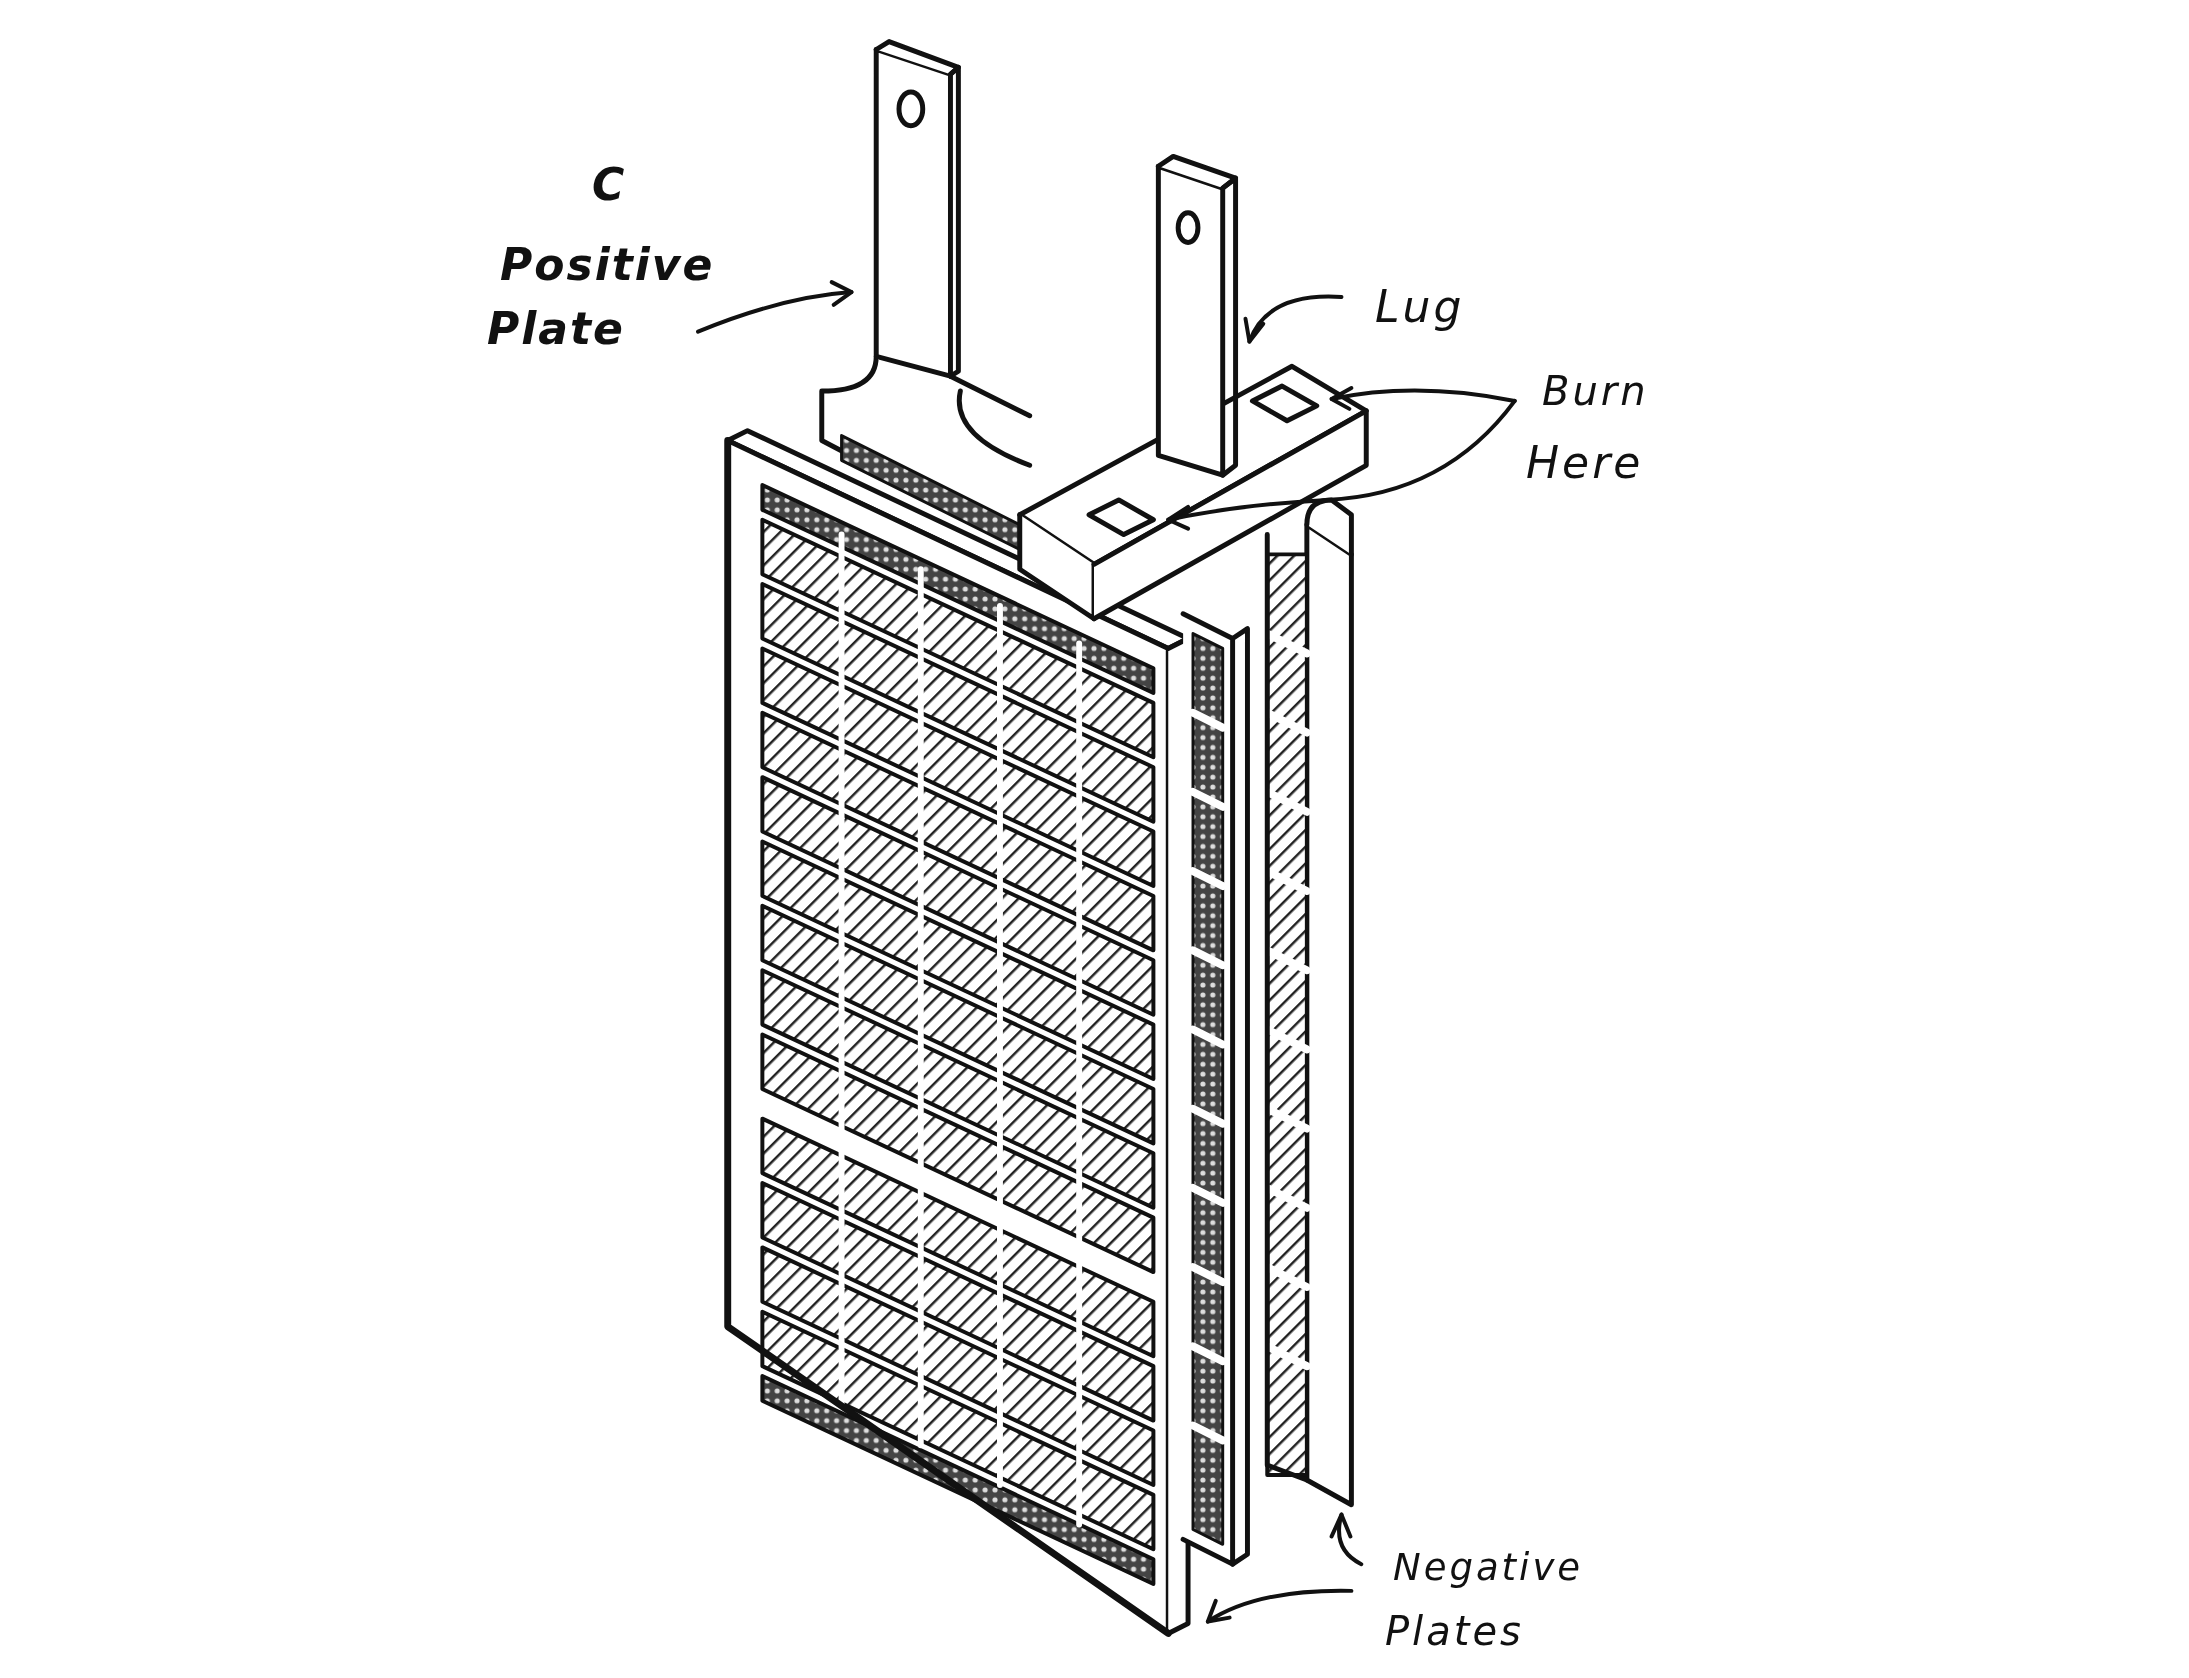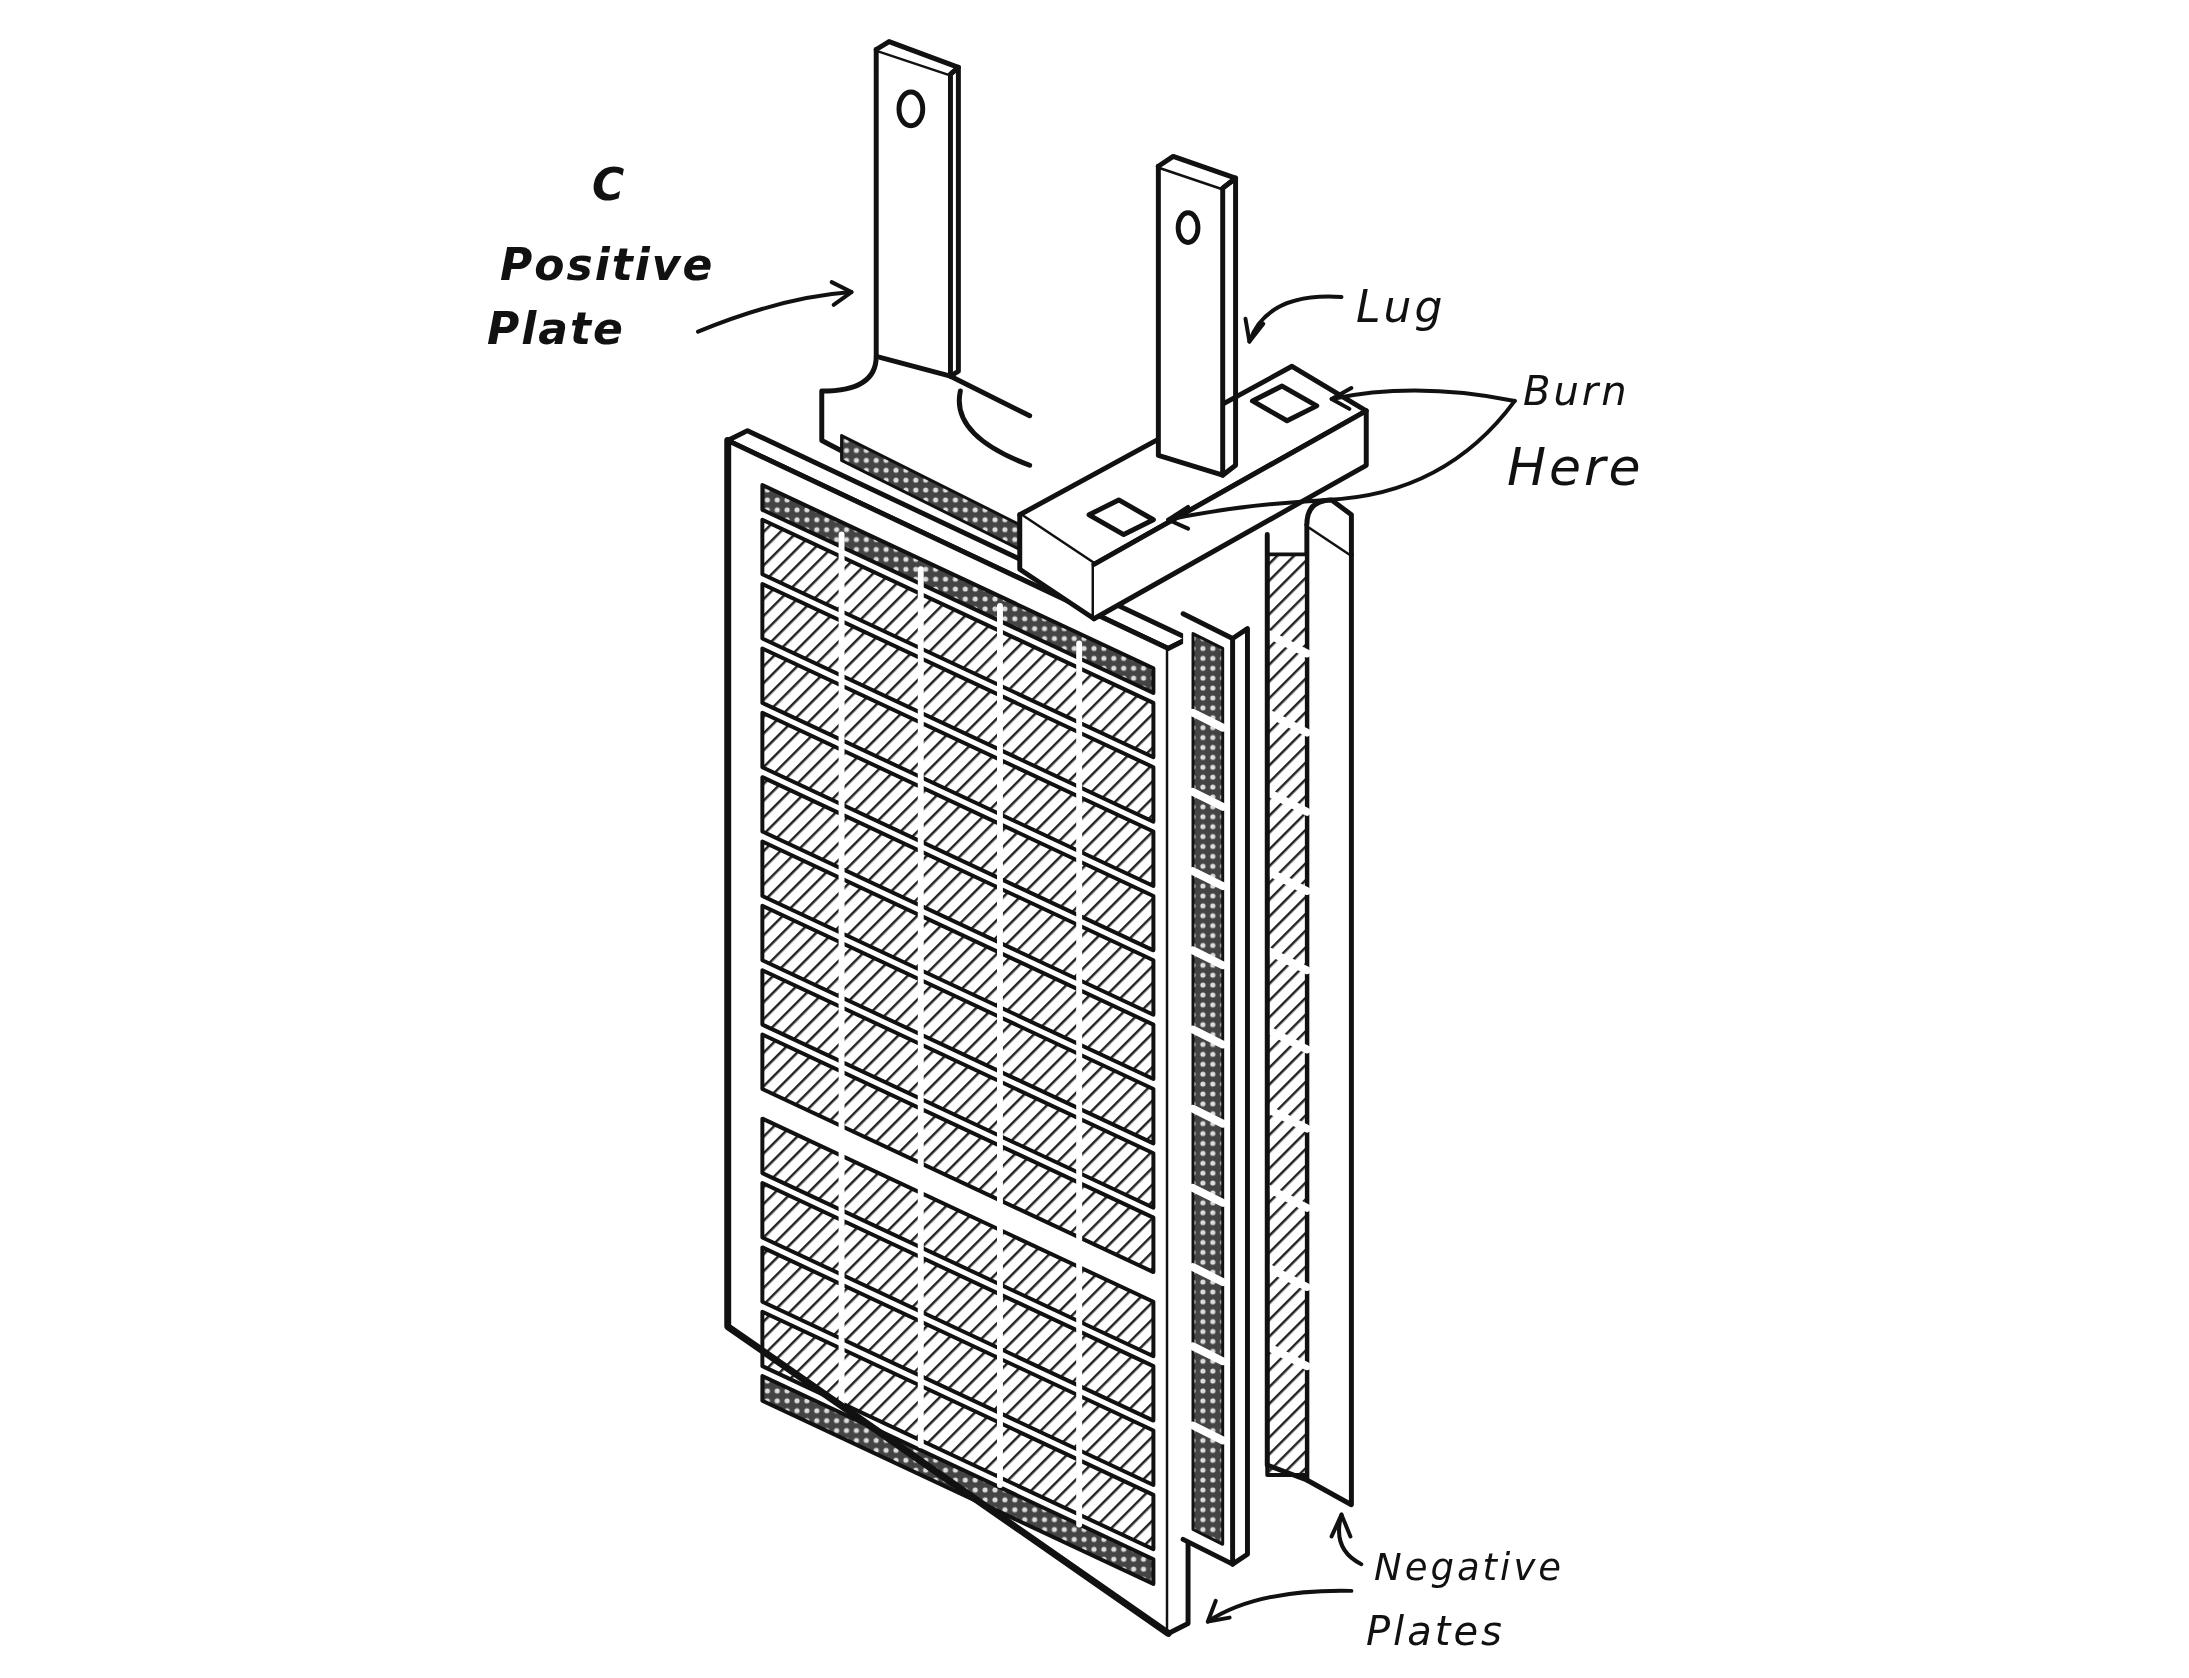--- a/index.html
+++ b/index.html
@@ -1,21 +1,21 @@
 <!DOCTYPE html>
 <html><head>
 <meta charset="utf-8">
 <style>
   html, body { margin: 0; padding: 0; background: #ffffff; }
   body { width: 2190px; height: 1678px; position: relative; overflow: hidden;
          font-family: "DejaVu Sans", sans-serif; }
   #diagram { position: absolute; left: 0; top: 0; width: 2190px; height: 1678px; }
   .label { position: absolute; color: #111; font-style: italic; white-space: nowrap; line-height: 1; }
   .label.bold { font-weight: bold; font-family: "DejaVu Sans", sans-serif; }
-  .label.hand { font-family: "DejaVu Sans", sans-serif; font-weight: normal; letter-spacing: 3px; }
+  .label.hand { font-family: "DejaVu Sans", sans-serif; font-weight: normal; letter-spacing: 3px; margin-left: 19px; }
 </style>
 </head>
 <body>
 
 <svg id="diagram" viewBox="0 0 2212 1695" xmlns="http://www.w3.org/2000/svg">
   <defs>
     <pattern id="hatch" width="12" height="12" patternUnits="userSpaceOnUse" patternTransform="rotate(45)">
       <rect width="12" height="12" fill="#fff"></rect>
       <line x1="0" y1="0" x2="0" y2="12" stroke="#222" stroke-width="5"></line>
     </pattern>
@@ -148,17 +148,17 @@
 </svg>
 
 <div class="label bold" style="left:592px; top:163px; font-size:44px;">C</div>
 
 <div class="label bold" style="left:500px; top:243px; font-size:44px; letter-spacing:2px;">Positive</div>
 <div class="label bold" style="left:487px; top:307px; font-size:44px; letter-spacing:2px;">Plate</div>
 
 <div class="label hand" style="left:1356px; top:285px; font-size:44px;">Lug</div>
 
 <div class="label hand" style="left:1523px; top:371px; font-size:40px;">Burn</div>
-<div class="label hand" style="left:1507px; top:441px; font-size:52px;">Here</div>
+<div class="label hand" style="left:1507px; top:441px; font-size:44px;">Here</div>
 
 <div class="label hand" style="left:1374px; top:1549px; font-size:37px;">Negative</div>
 <div class="label hand" style="left:1366px; top:1611px; font-size:40px;">Plates</div>
 
 
 </body></html>

